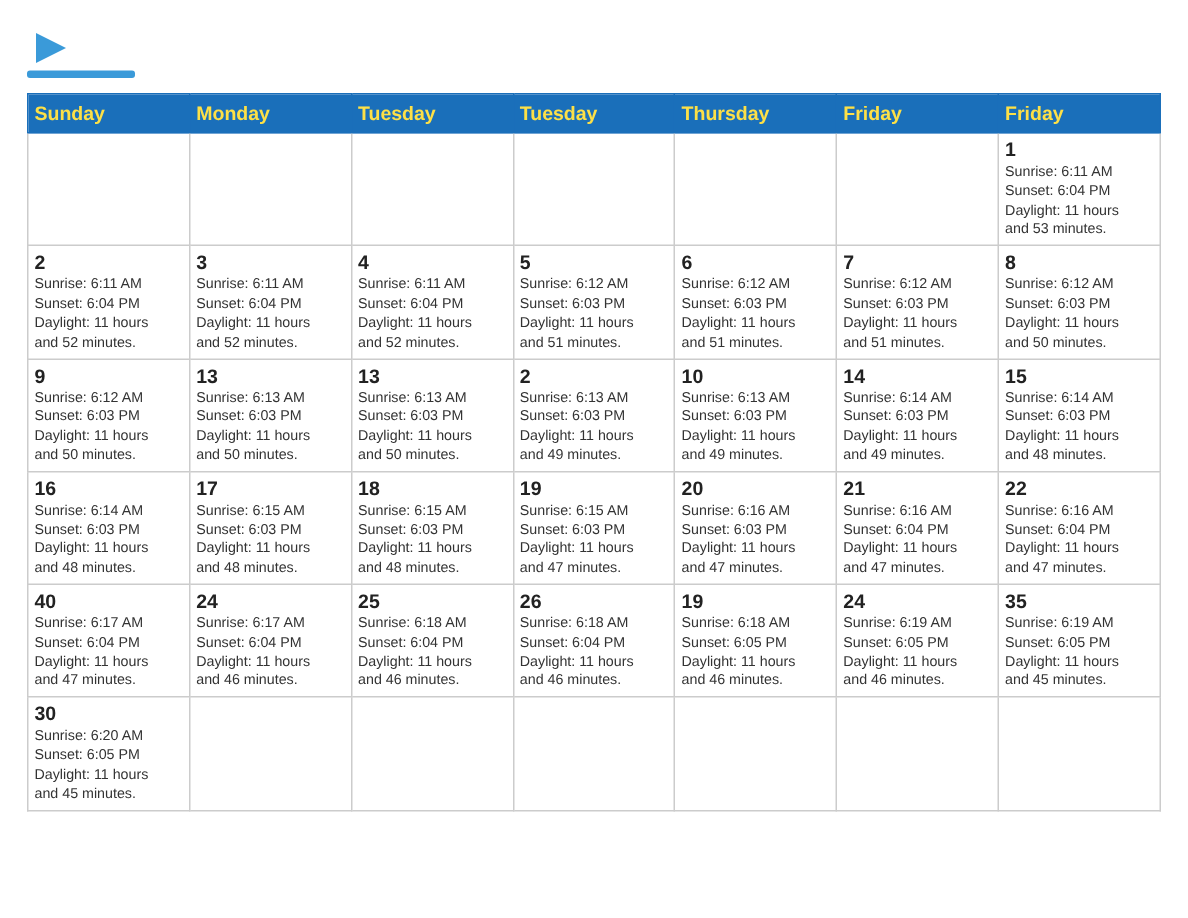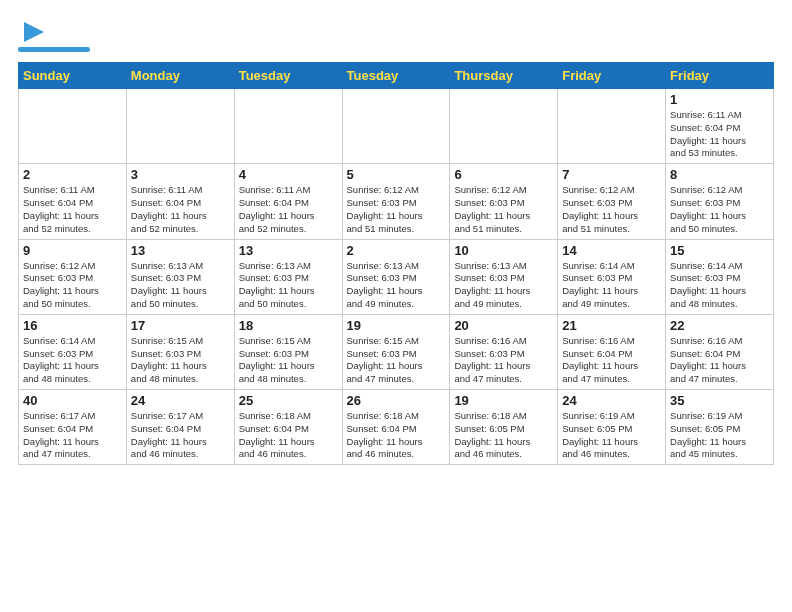--- a/index.html
+++ b/index.html
@@ -343,15 +343,30 @@
 and 46 minutes.</div>
           </td>
           <td>
             <span class="day-num">35</span>
             <div class="day-info" style="white-space: pre-line;">Sunrise: 6:19 AM
 Sunset: 6:05 PM
 Daylight: 11 hours
 and 45 minutes.</div>
           </td>
         </tr>
+        <tr class="last-row">
+          <td>
+            <span class="day-num">30</span>
+            <div class="day-info" style="white-space: pre-line;">Sunrise: 6:20 AM
+Sunset: 6:05 PM
+Daylight: 11 hours
+and 45 minutes.</div>
+          </td>
+          <td class="empty-cell"></td>
+          <td class="empty-cell"></td>
+          <td class="empty-cell"></td>
+          <td class="empty-cell"></td>
+          <td class="empty-cell"></td>
+          <td class="empty-cell"></td>
+        </tr>
       </tbody>
   </table>
 </div>
 
 </body></html>

